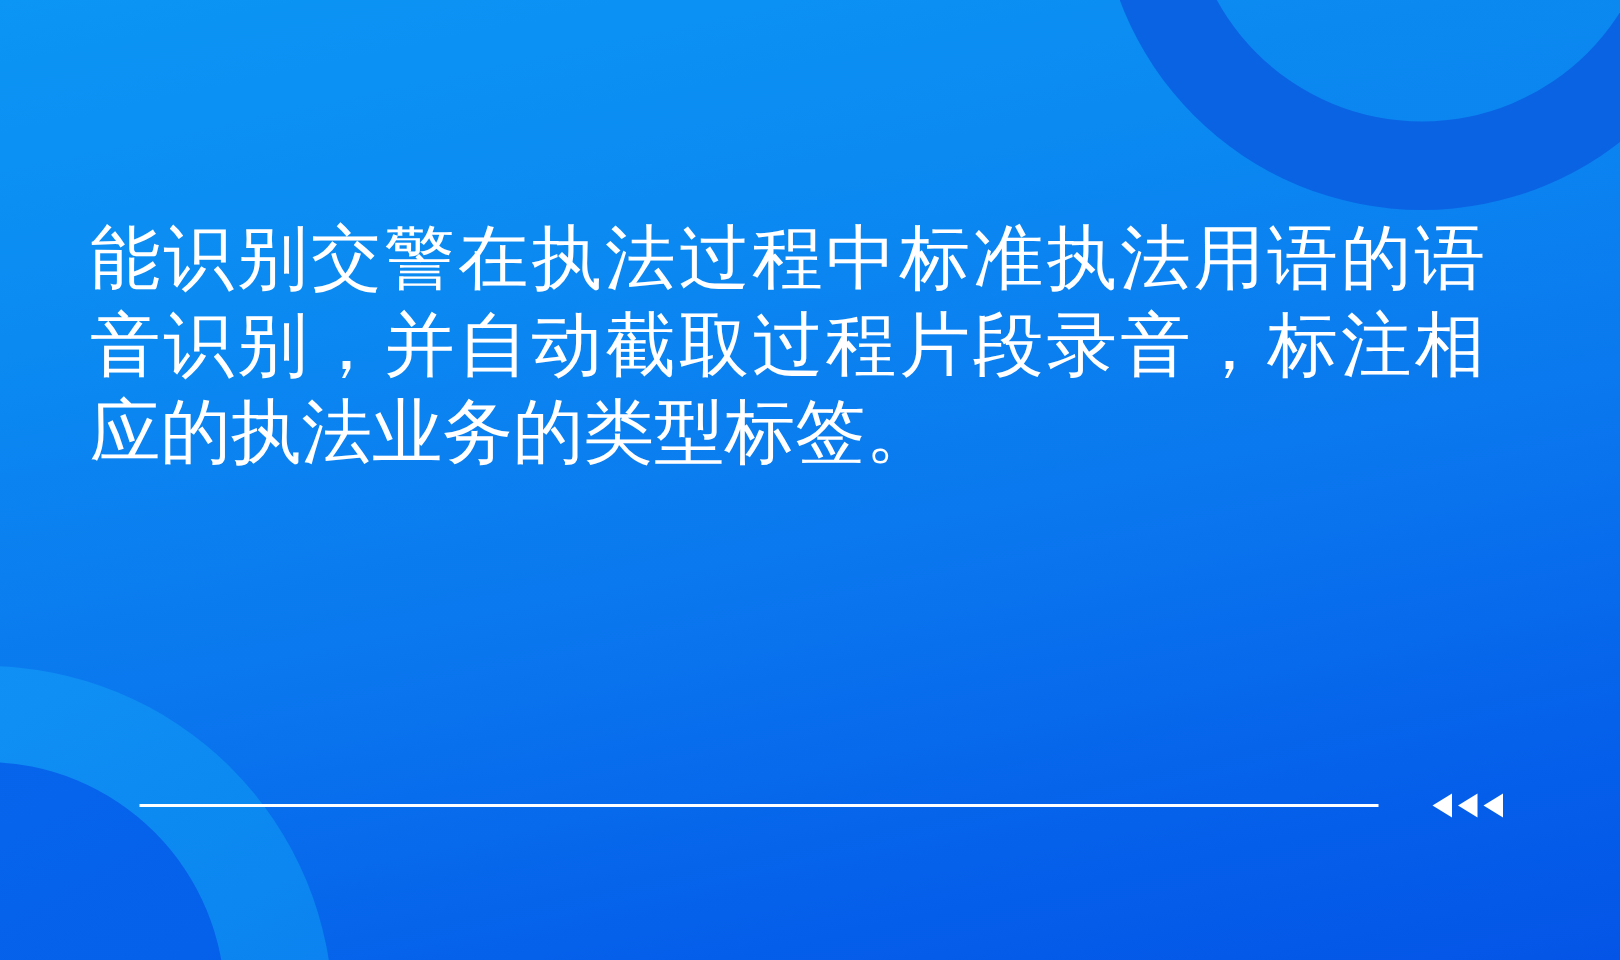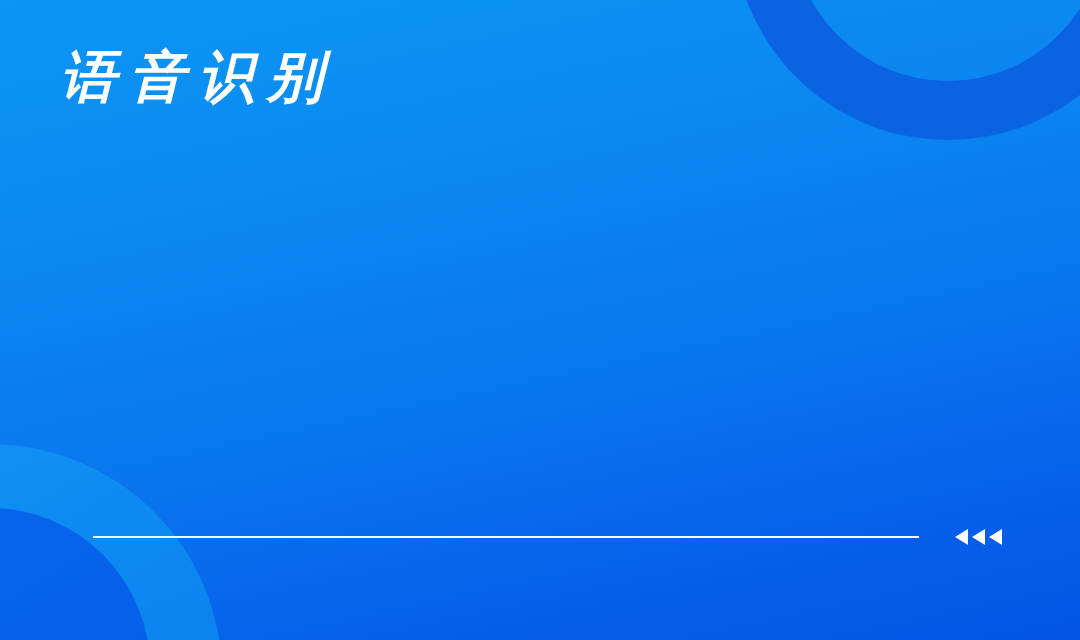--- a/index.html
+++ b/index.html
@@ -111,22 +111,22 @@
 </head>
 <body>
 
 <div id="slide">
 
   <div class="deco" id="ring-tr-outer"></div>
   <div class="deco" id="ring-tr-inner"></div>
   <div class="deco" id="ring-bl-outer"></div>
   <div class="deco" id="ring-bl-inner"></div>
 
-  <div id="title">语音识别</div>
 
+  <div id="body-text">能识别交警在执法过程中标准执法用语的语音识别，并自动截取过程片段录音，标注相应的执法业务的类型标签。</div>
 
   <div id="footer-rule"></div>
 
   <div id="arrow-group">
     <span class="tri-left"></span>
     <span class="tri-left"></span>
     <span class="tri-left"></span>
   </div>
 
 </div>

